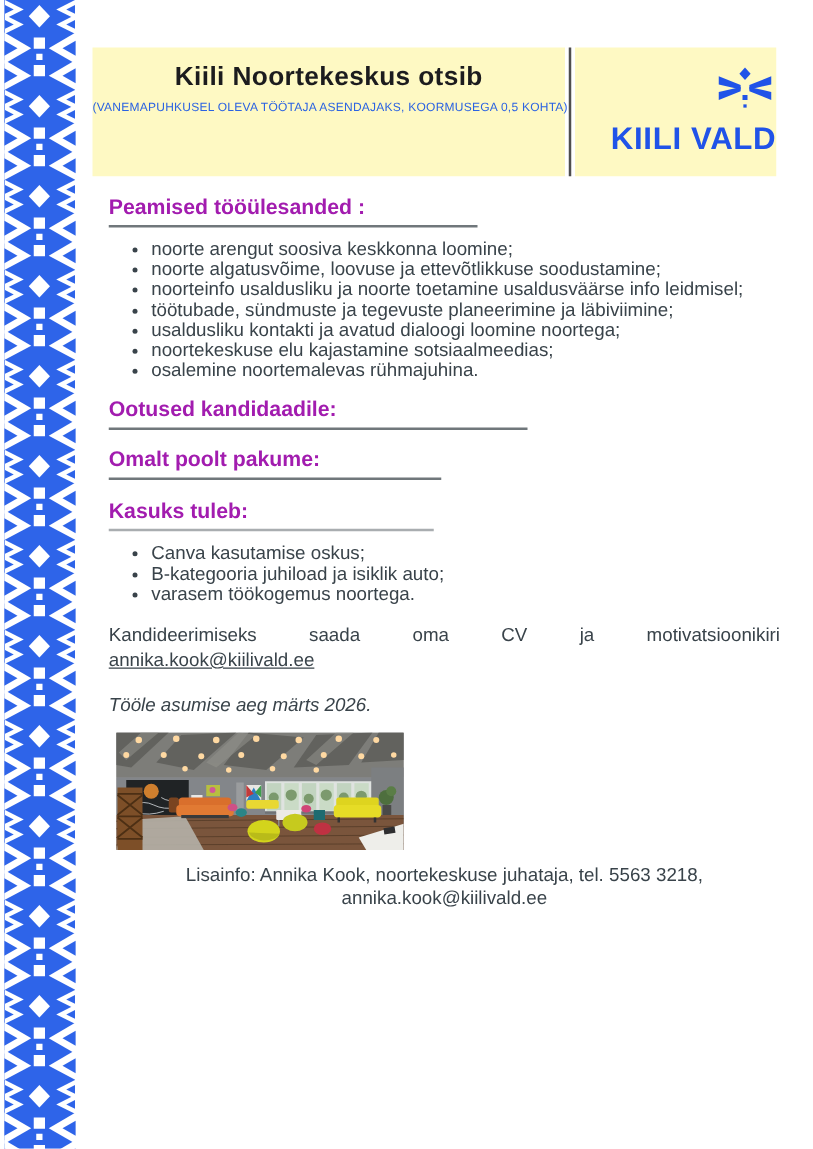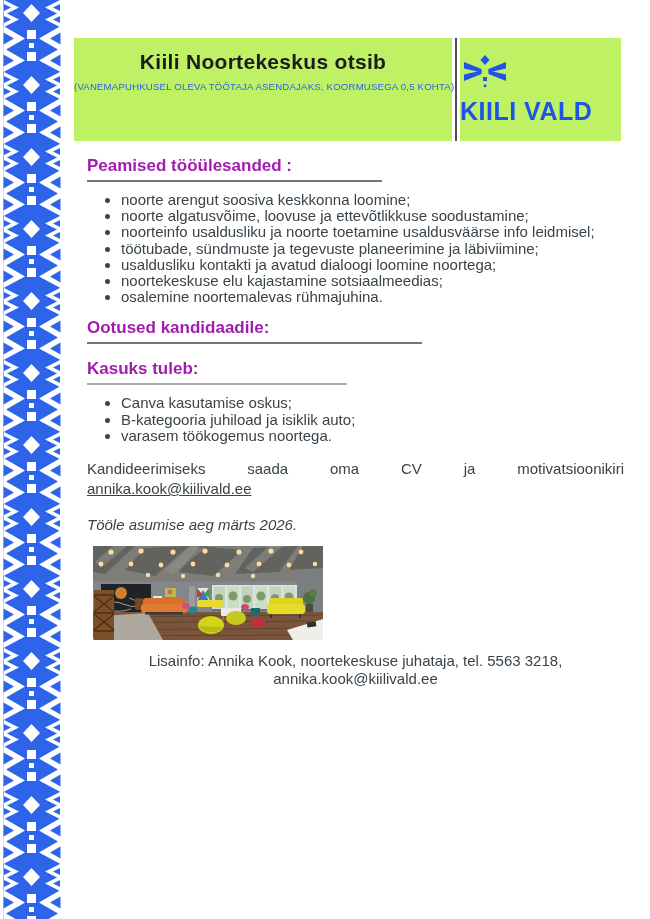--- a/index.html
+++ b/index.html
@@ -4,24 +4,24 @@
 <style>
   html,body{margin:0;padding:0;}
   body{
     width:650px;height:919px;position:relative;background:#ffffff;
     font-family:"Liberation Sans",sans-serif;color:#323c42;overflow:hidden;
   }
   .band{position:absolute;left:0;top:0;}
   .content{position:absolute;left:87px;top:0;width:537px;}
   
   .header{display:flex;margin-top:38px;margin-left:-13px;height:103px;}
-  .hbox{background:#bef264;}
+  .hbox{background:#fef9c3;}
   .hbox.left{width:378px;text-align:center;padding-top:12px;box-sizing:border-box;}
   .hdivider{width:2px;background:#4e4e4e;margin:0 3px;}
-  .hbox.right{width:161px;display:flex;flex-direction:column;align-items:flex-start;justify-content:center;}
+  .hbox.right{width:161px;display:flex;flex-direction:column;align-items:flex-end;justify-content:center;}
   .title{font-size:21px;font-weight:bold;color:#1c1c1e;letter-spacing:.3px;}
   .position{font-size:29px;font-weight:bold;color:#2b63e2;letter-spacing:1px;margin-top:3px;}
   .subtitle{font-size:9.6px;color:#2b63e2;margin-top:7px;white-space:nowrap;letter-spacing:.2px;}
   .logo-text{font-size:25px;font-weight:bold;color:#2053e8;letter-spacing:.5px;margin-top:3px;}
   
   .sec-h{font-size:17px;font-weight:bold;color:#a21caf;padding-bottom:4px;border-bottom:2px solid #70777b;margin:0;}
   .sec-h.w1{width:295px;margin-top:15px;}
   .sec-h.w2{width:335px;margin-top:13px;}
   .sec-h.w3{width:266px;margin-top:14px;}
   .sec-h.w4{width:260px;margin-top:15px;border-bottom-color:#a9adb0;}
@@ -105,20 +105,21 @@
     <li>noorte algatusvõime, loovuse ja ettevõtlikkuse soodustamine;</li>
     <li>noorteinfo usaldusliku ja noorte toetamine usaldusväärse info leidmisel;</li>
     <li>töötubade, sündmuste ja tegevuste planeerimine ja läbiviimine;</li>
     <li>usaldusliku kontakti ja avatud dialoogi loomine noortega;</li>
     <li>noortekeskuse elu kajastamine sotsiaalmeedias;</li>
     <li>osalemine noortemalevas rühmajuhina.</li>
   </ul>
 
   <h3 class="sec-h w2">Ootused kandidaadile:</h3>
 
+  <h3 class="sec-h w3">Omalt poolt pakume:</h3>
 
   <h3 class="sec-h w4">Kasuks tuleb:</h3>
   <ul>
     <li>Canva kasutamise oskus;</li>
     <li>B-kategooria juhiload ja isiklik auto;</li>
     <li>varasem töökogemus noortega.</li>
   </ul>
 
 
   <div class="apply">

